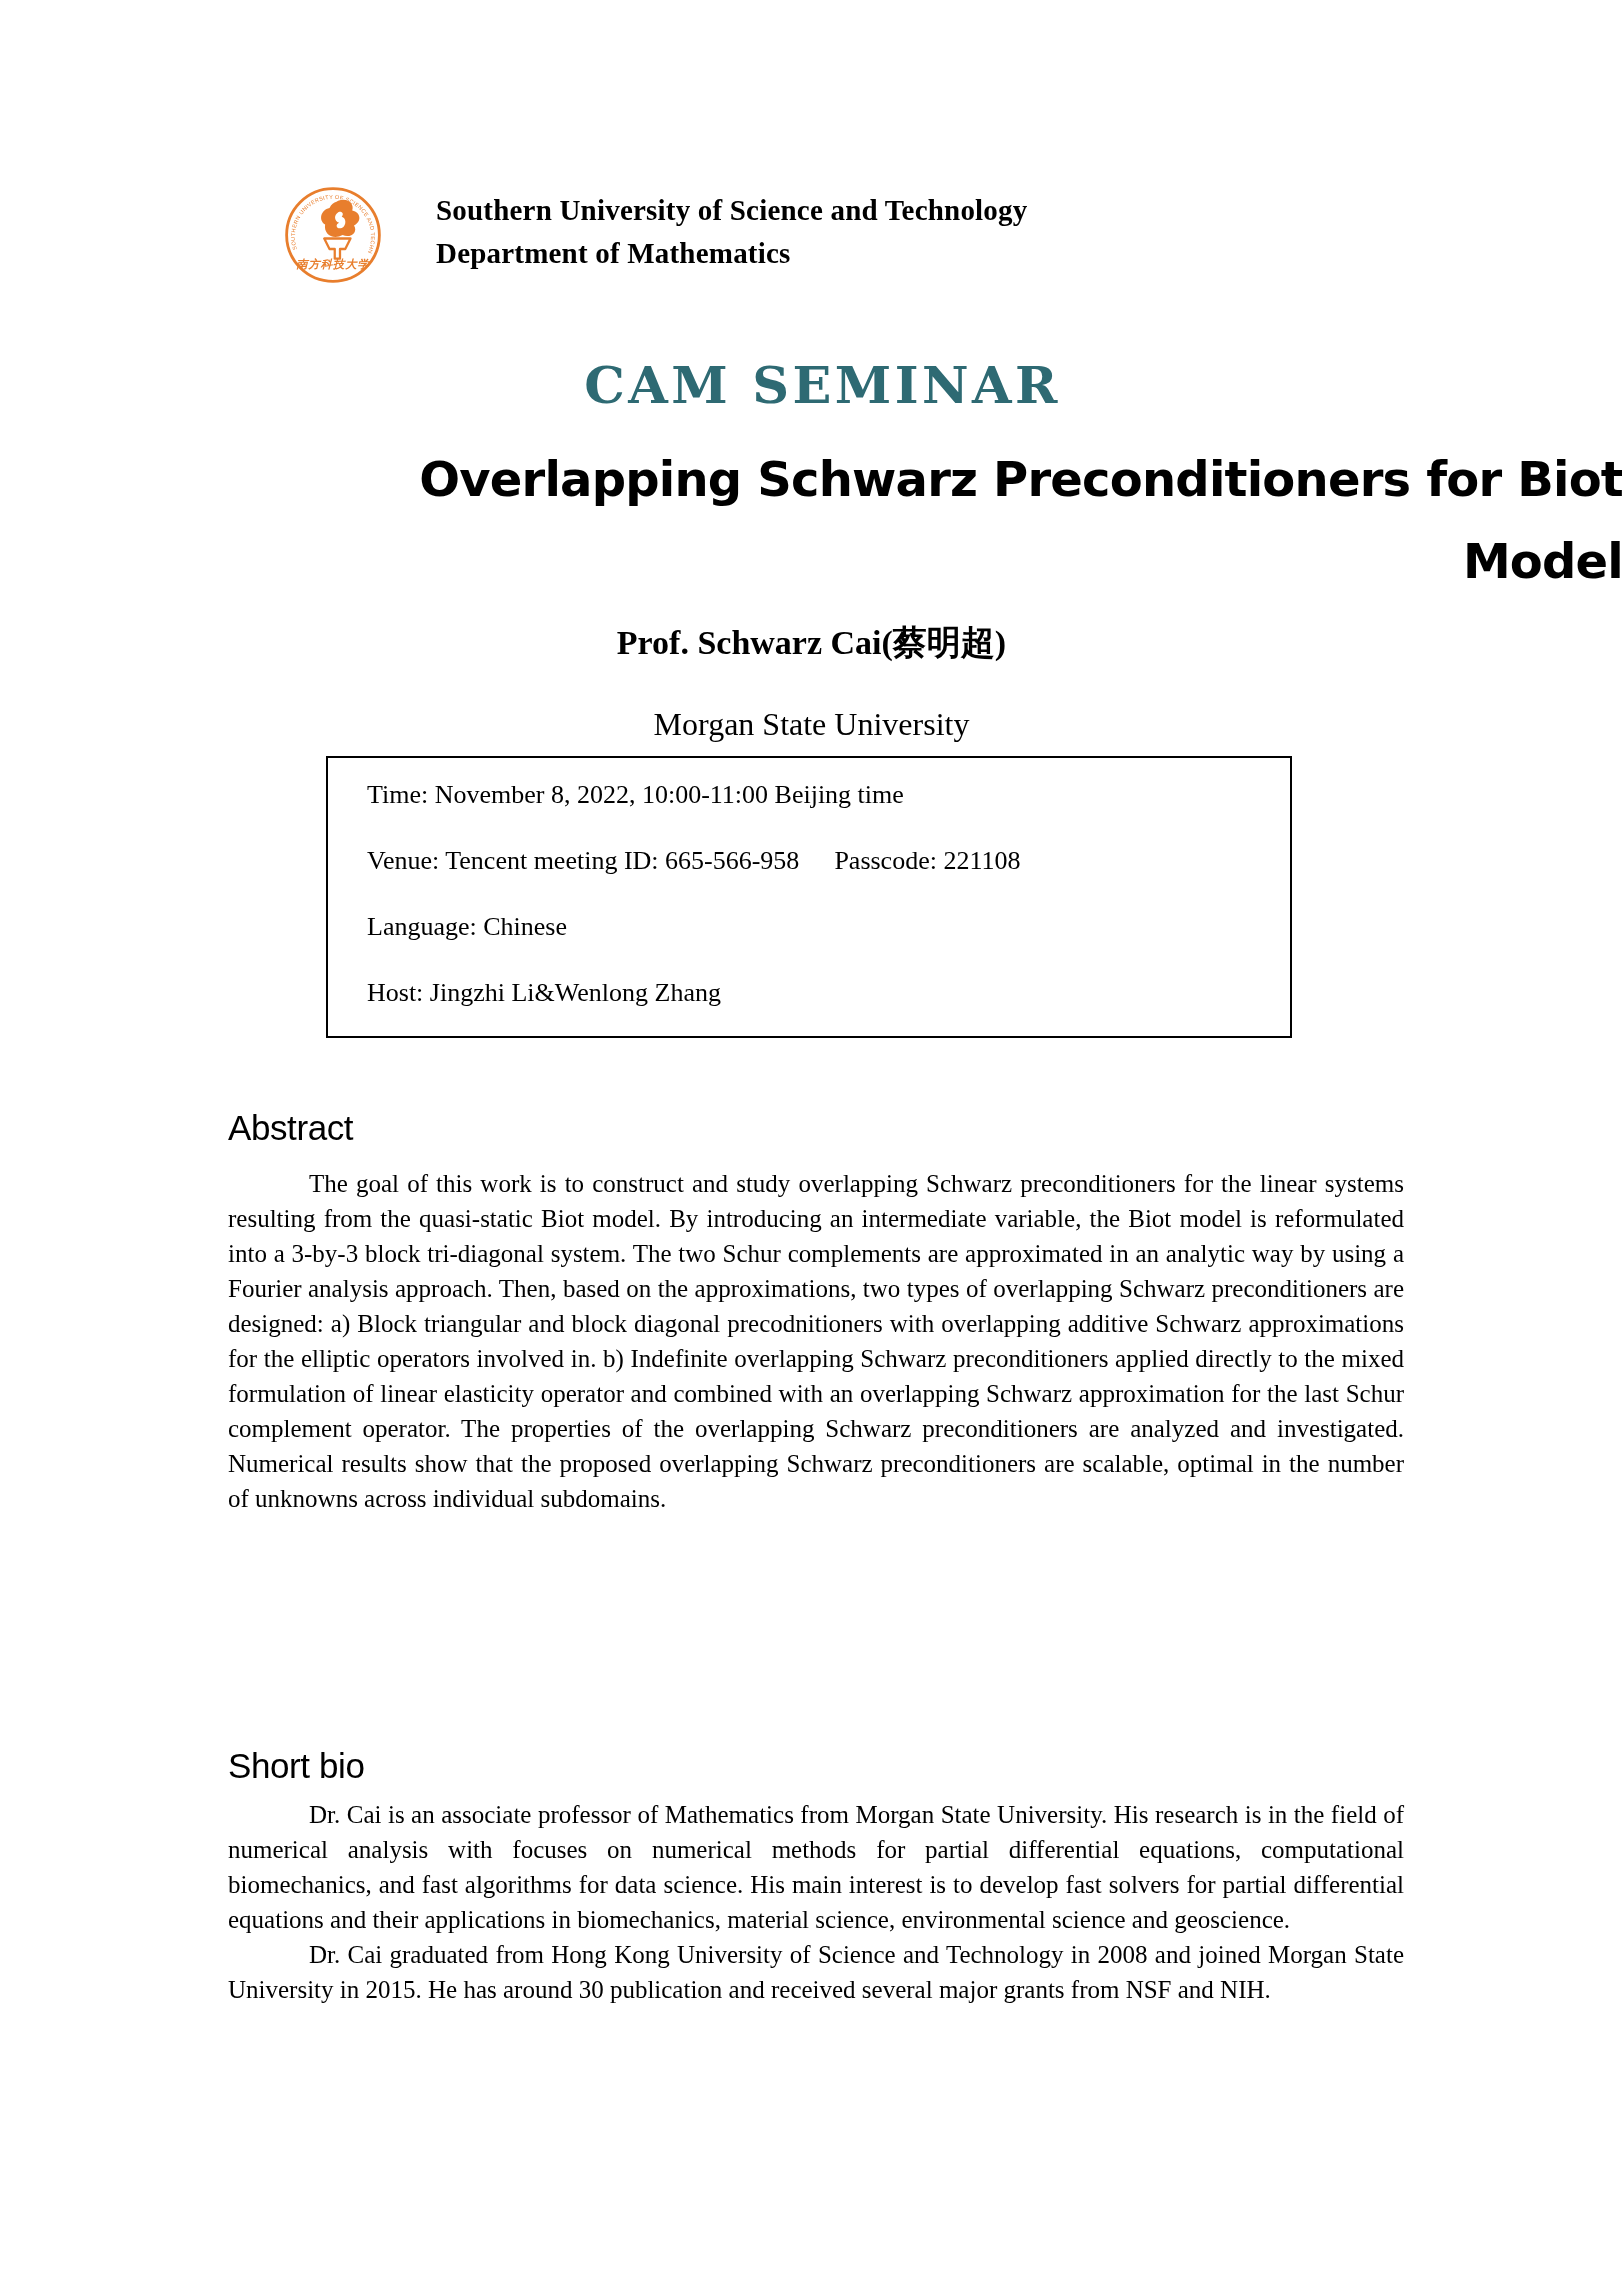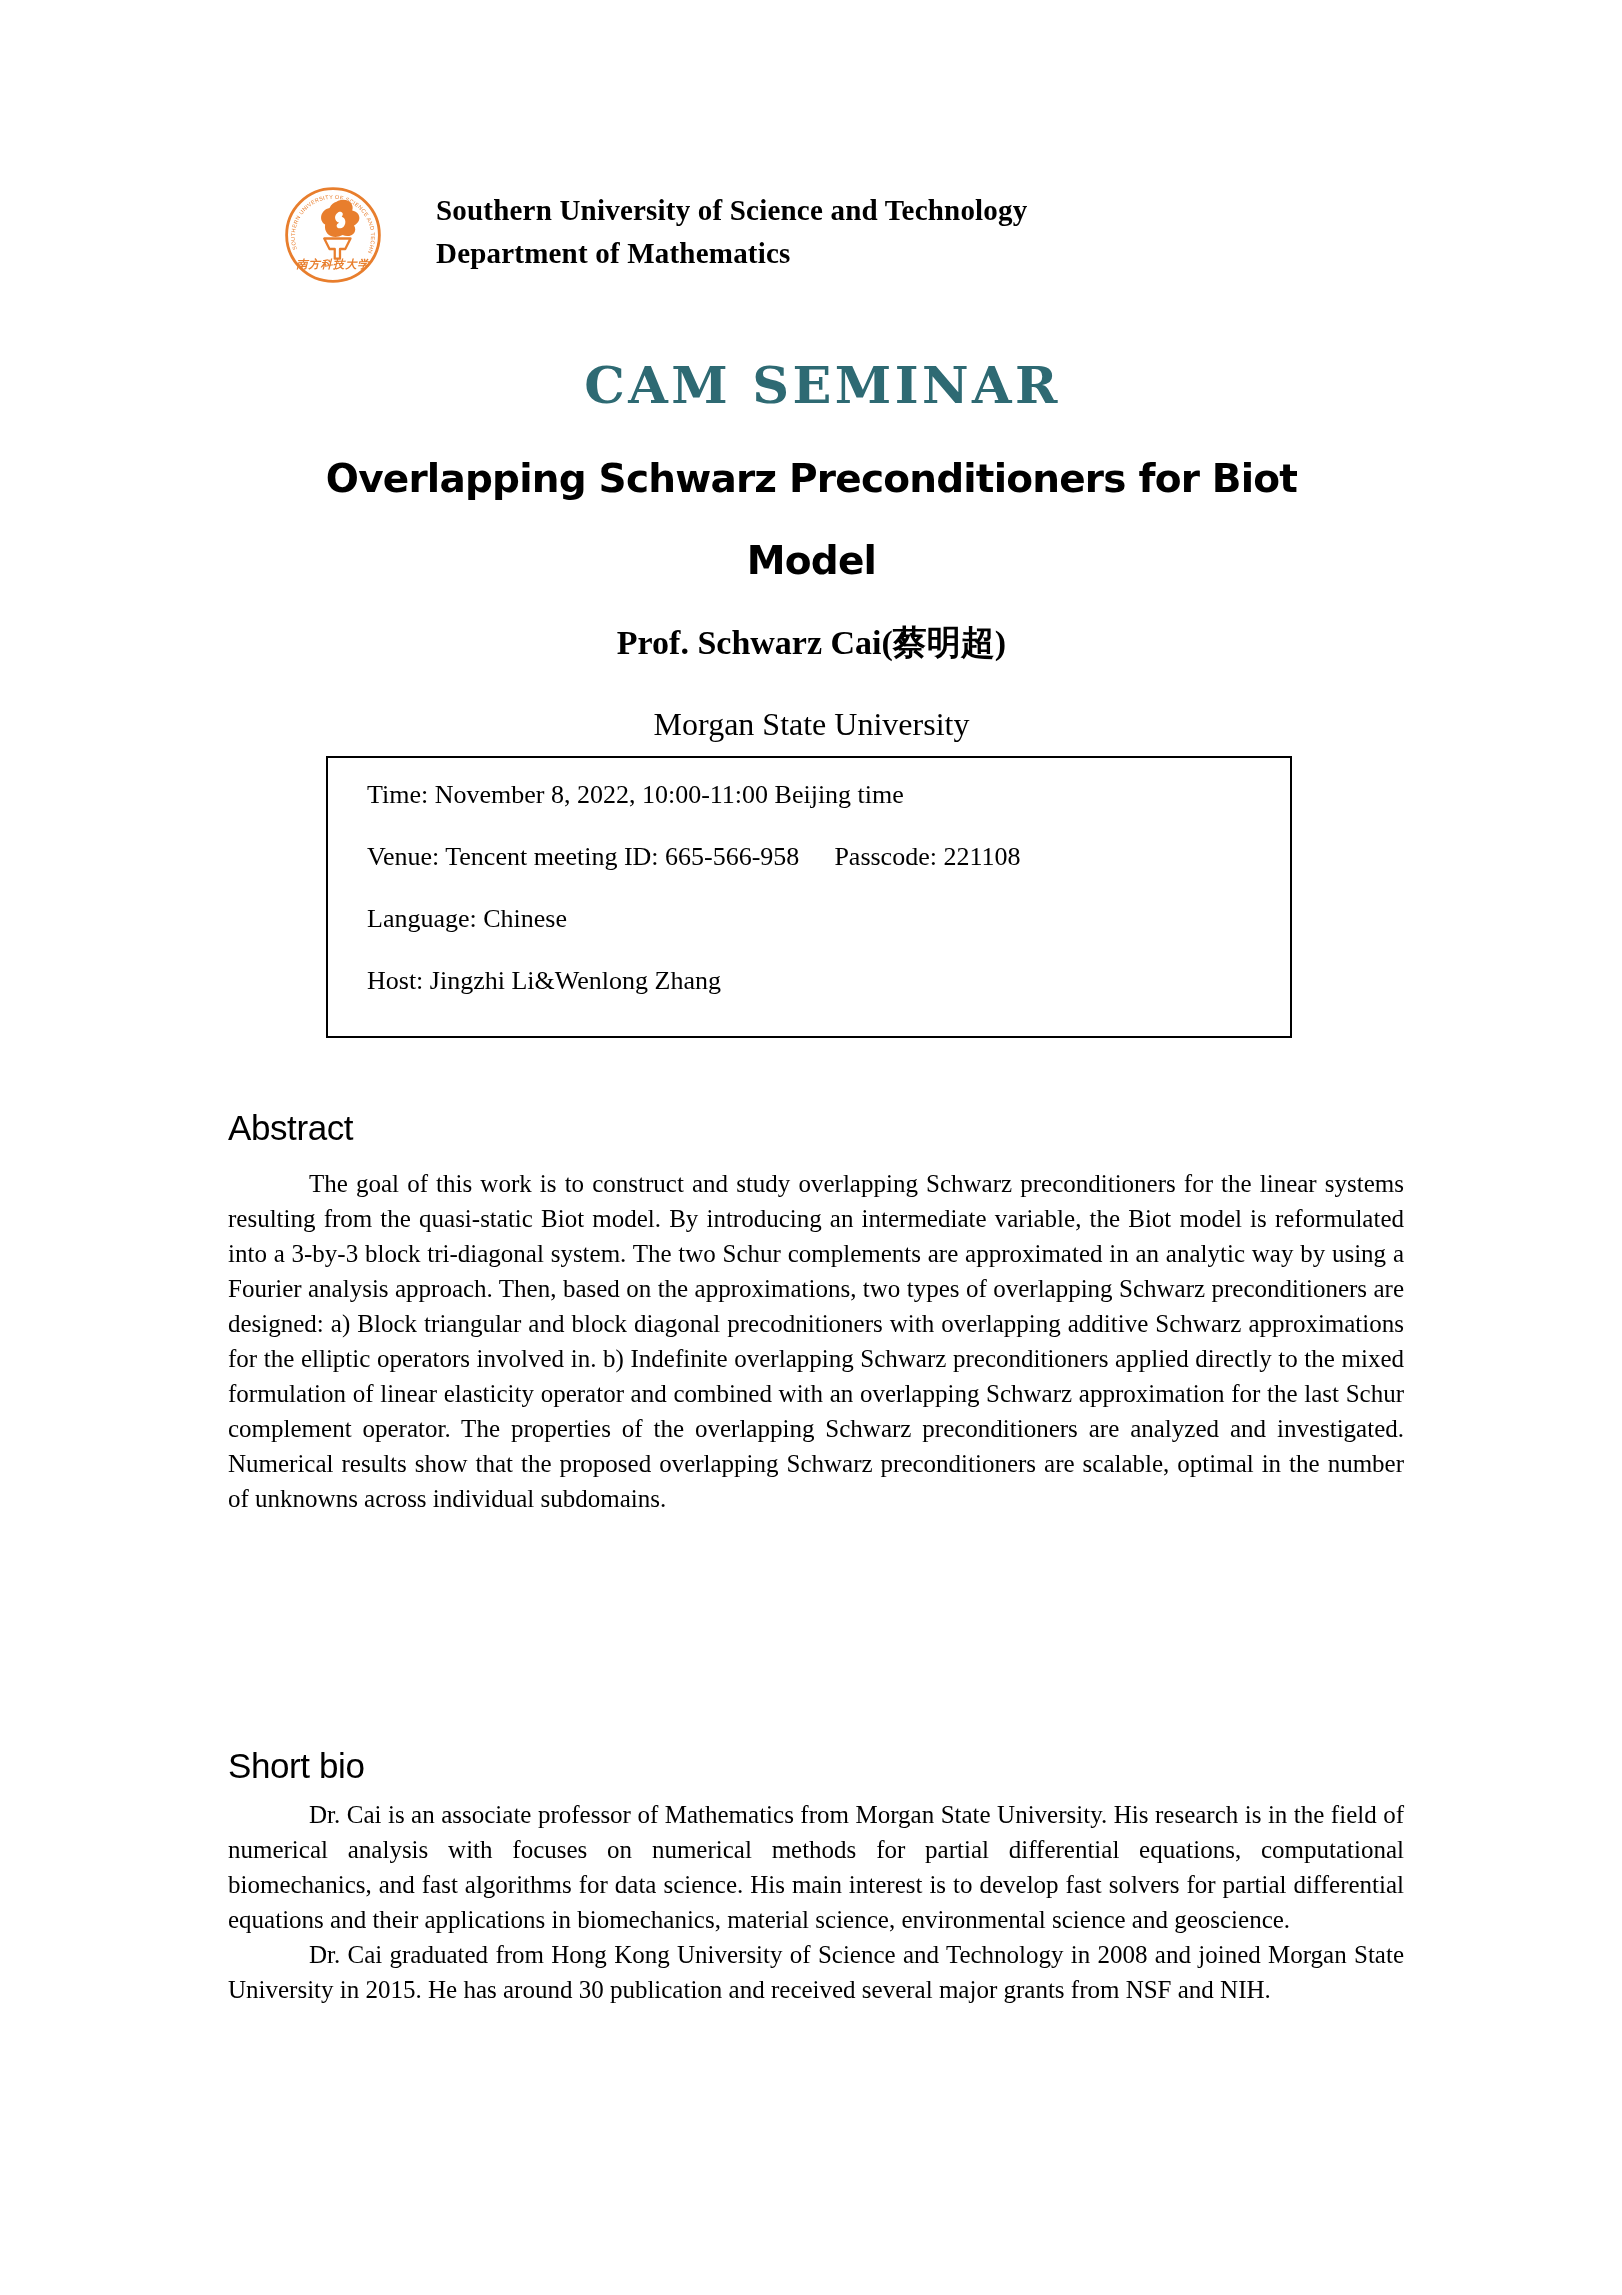--- a/index.html
+++ b/index.html
@@ -46,24 +46,24 @@
     color: #2e6a73;
     padding-left: 11px;
   }
 
   
   .talk-title {
     position: absolute;
     left: 0;
     top: 438px;
     width: 100%;
-    text-align: center;
+    text-align: right;
     font-family: "DejaVu Sans", sans-serif;
     font-weight: bold;
-    font-size: 39px;
+    font-size: 48px;
     line-height: 82px;
     letter-spacing: -0.8px;
   }
 
   .speaker {
     position: absolute;
     left: 0;
     top: 620px;
     width: 100%;
     text-align: center;
@@ -83,21 +83,21 @@
 
   
   .details-box {
     position: absolute;
     left: 326px;
     top: 756px;
     width: 966px;
     height: 282px;
     border: 2.5px solid #000;
     box-sizing: border-box;
-    padding: 22px 34px 40px 39px;
+    padding: 22px 34px 28px 39px;
     display: flex;
     flex-direction: column;
     justify-content: space-between;
     font-family: "Liberation Serif", serif;
     font-size: 26px;
   }
   .details-line { white-space: nowrap; }
   .passcode { margin-left: 35px; }
 
   

